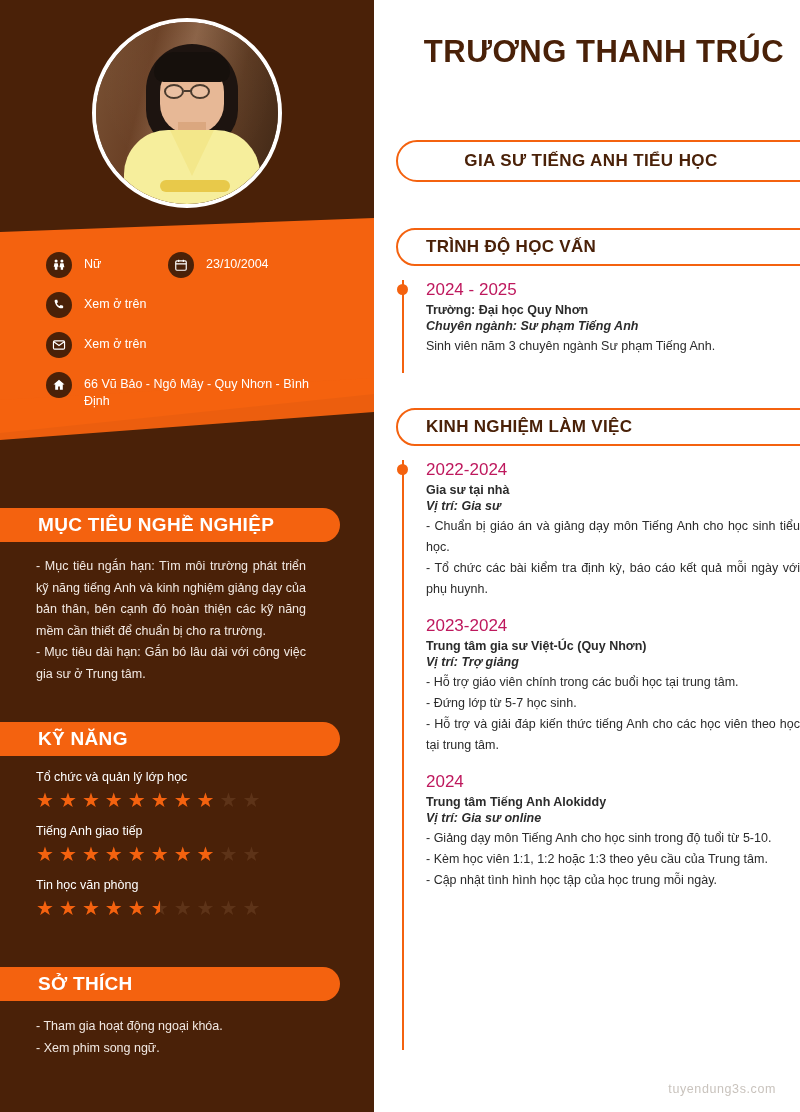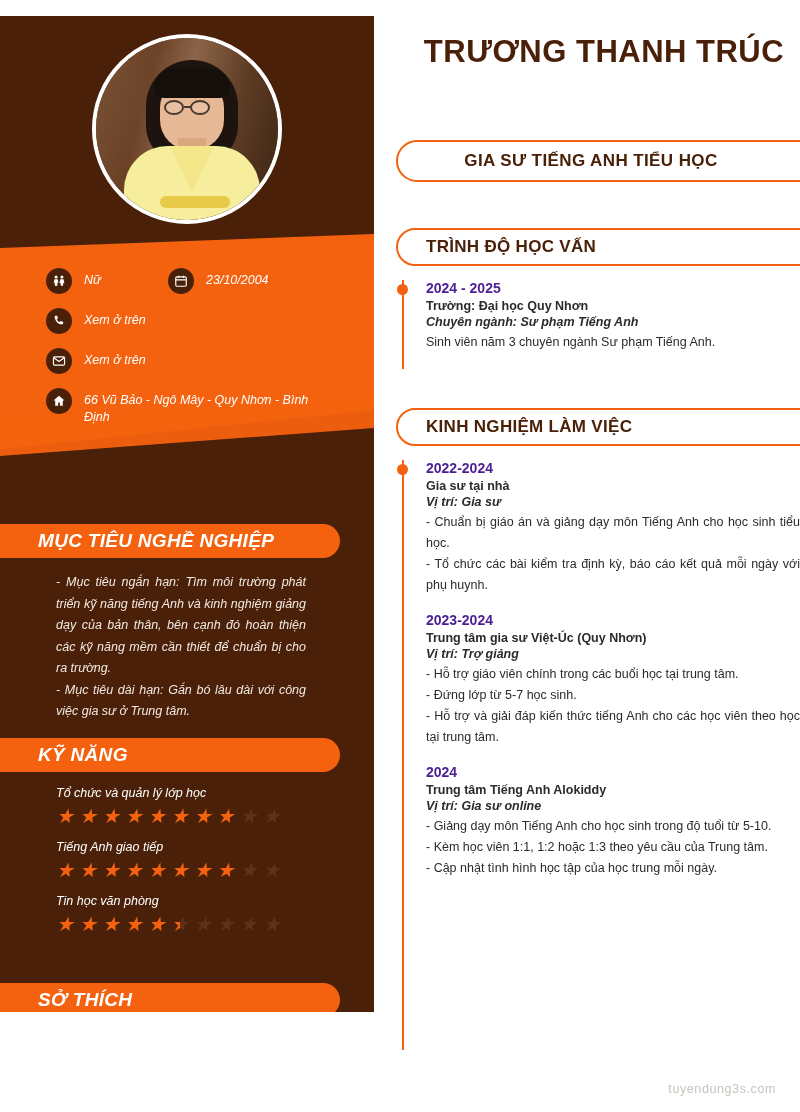--- a/index.html
+++ b/index.html
@@ -11,25 +11,24 @@
   }
   .page {
     position: relative;
     width: 800px; height: 1112px;
     background: #ffffff;
   }
 
   
   .left {
     position: absolute;
-    left: 0; top: 16px;
-    width: 374px; height: 996px;
+    left: 0; top: 0;
+    width: 374px; height: 1112px;
     background: #4a2108;
     overflow: hidden;
-    font-style: italic;
   }
   .left-top-dark {
     position: absolute; left: 0; top: 0; width: 374px; height: 232px;
     background: #4a2108;
   }
   
   .orange-band {
     position: absolute;
     left: 0; top: 218px;
     width: 374px; height: 215px;
@@ -142,21 +141,21 @@
     padding-left: 38px;
   }
   .sec-head h2 {
     font-size: 19px;
     font-weight: bold;
     color: #ffffff;
     letter-spacing: 0.3px;
     text-transform: uppercase;
   }
   .sec-body {
-    padding: 14px 34px 0 56px;
+    padding: 14px 34px 0 36px;
     color: #ffffff;
   }
   .sec-body p {
     font-size: 12.5px;
     line-height: 21.5px;
     color: #f2e9e3;
     text-align: justify;
   }
 
   .skill { margin-bottom: 14px; }
@@ -225,21 +224,21 @@
     border-left: 2px solid #f4620f;
     padding-left: 22px;
   }
   .tl-item { position: relative; margin-bottom: 16px; }
   .tl-dot {
     position: absolute; left: -29px; top: 4px;
     width: 11px; height: 11px; border-radius: 50%;
     background: #f4620f;
   }
   .tl-date {
-    font-size: 14px; font-weight: bold; color: #4c1d95; margin-bottom: 3px;
+    font-size: 17px; font-weight: normal; color: #be185d; margin-bottom: 3px;
   }
   .tl-org {
     font-size: 12.5px; font-weight: bold; color: #2b2b2b; margin-bottom: 2px;
   }
   .tl-role {
     font-size: 12.5px; font-weight: bold; font-style: italic; color: #2b2b2b; margin-bottom: 3px;
   }
   .tl-line {
     font-size: 12.5px; line-height: 21px; color: #2b2b2b; text-align: justify;
   }

